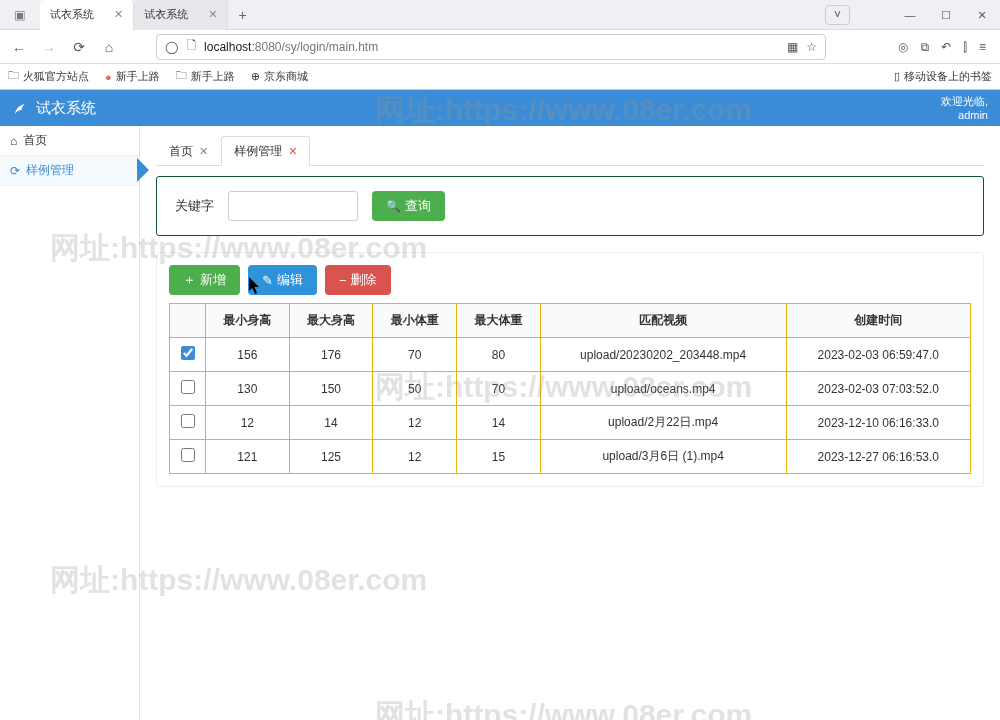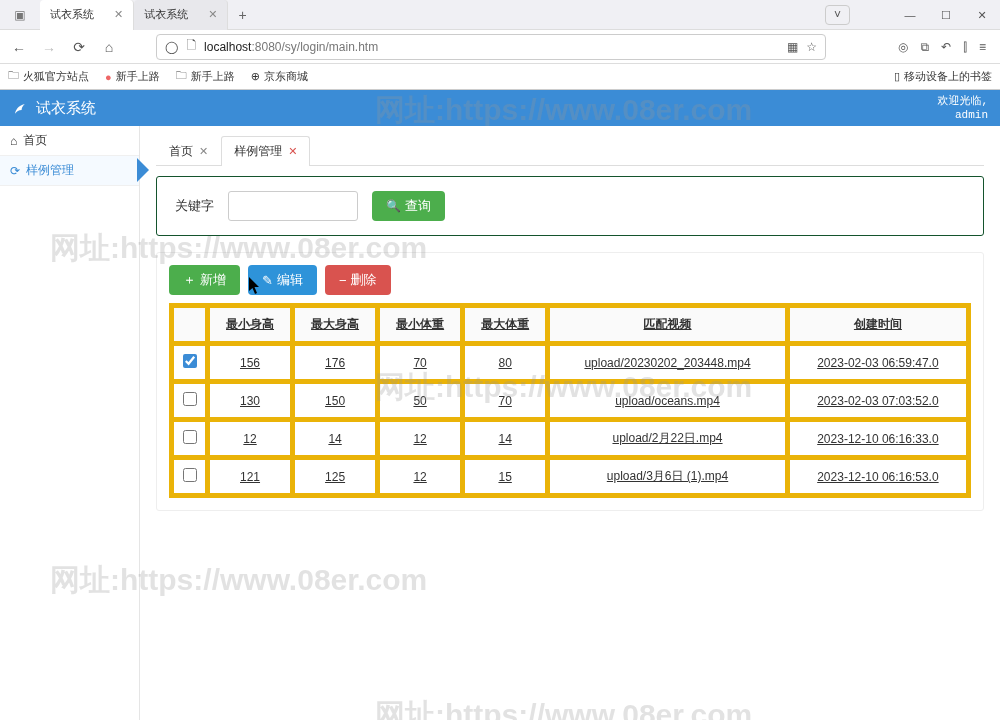--- a/index.html
+++ b/index.html
@@ -24,21 +24,21 @@
 
 .bookmarks-bar { height: 26px; display: flex; align-items: center; padding: 0 8px; gap: 16px; border-bottom: 1px solid #ccc; font-size: 11px; }
 .bookmark { display: flex; align-items: center; gap: 4px; color: #333; }
 .bookmark .icon { font-size: 11px; }
 .bookmarks-right { margin-left: auto; display: flex; align-items: center; gap: 4px; color: #333; }
 
 
 .app-header { height: 36px; background: #3b8cd6; color: #fff; display: flex; align-items: center; padding: 0 12px; }
 .app-logo { display: flex; align-items: center; gap: 6px; font-size: 15px; }
 .leaf-icon svg { width: 18px; height: 18px; fill: #fff; }
-.app-welcome { margin-left: auto; font-size: 11px; text-align: right; line-height: 1.3; font-family: Liberation Mono, monospace; }
+.app-welcome { margin-left: auto; font-size: 11px; text-align: right; line-height: 1.3; }
 
 
 .app-body { display: flex; height: calc(100% - 126px); }
 .sidebar { width: 140px; background: #fff; border-right: 1px solid #e5e5e5; position: relative; }
 .side-item { height: 30px; display: flex; align-items: center; padding: 0 10px; gap: 6px; color: #333; border-bottom: 1px solid #f0f0f0; }
 .side-item.active { color: #3b8cd6; background: #f5faff; }
 .side-arrow { position: absolute; right: -10px; top: 32px; width: 0; height: 0; border-top: 12px solid transparent; border-bottom: 12px solid transparent; border-left: 12px solid #3b8cd6; }
 
 .content { flex: 1; padding: 10px 16px; background: #fff; overflow: auto; }
 .tabs-row { display: flex; border-bottom: 1px solid #ddd; margin-bottom: 10px; }
@@ -52,21 +52,21 @@
 .search-input { border: 1px solid #ccc; border-radius: 3px; height: 30px; width: 130px; padding: 0 6px; }
 .btn { display: inline-flex; align-items: center; gap: 4px; height: 30px; padding: 0 14px; border-radius: 4px; color: #fff; font-size: 13px; border: none; cursor: pointer; }
 .btn-green { background: #4cae4c; }
 .btn-blue { background: #2e93d9; }
 .btn-red { background: #d9534f; }
 
 .action-row { display: flex; gap: 8px; margin-bottom: 8px; }
 
 .data-panel { border: 1px solid #eee; padding: 12px; border-radius: 3px; }
 table { width: 100%; border-collapse: collapse; font-size: 12px; }
-th, td { border: 5px solid #eab308; padding: 8px 6px; text-align: center; text-decoration: underline; }
+th, td { border: 1px solid #eab308; padding: 8px 6px; text-align: center; }
 th { background: #fafafa; font-weight: bold; }
 .chk-col { width: 36px; }
 .chk { width: 14px; height: 14px; accent-color: #3b8cd6; }
 .pagination-info { margin-top: 14px; font-size: 12px; color: #555; }
 
 .watermark { position: absolute; font-size: 30px; font-weight: bold; color: rgba(150,150,150,0.28); pointer-events: none; white-space: nowrap; }
 
 .cursor { position: absolute; left: 249px; top: 277px; width: 12px; height: 18px; pointer-events: none; }
 .cursor svg { width: 12px; height: 18px; }
 </style>
@@ -241,21 +241,21 @@
               <td>upload/2月22日.mp4</td>
               <td>2023-12-10 06:16:33.0</td>
             </tr>
             <tr>
               <td class="chk-col"><input type="checkbox" class="chk" style=""></td>
               <td>121</td>
               <td>125</td>
               <td>12</td>
               <td>15</td>
               <td>upload/3月6日 (1).mp4</td>
-              <td>2023-12-10 06:16:53.0</td>
+              <td>2023-12-27 06:16:53.0</td>
             </tr>
           </tbody>
       </table>
 
     </div>
   </div>
 </div>
 
 <div class="watermark" style="left:375px;top:90px">网址:https://www.08er.com</div>
 <div class="watermark" style="left:50px;top:228px">网址:https://www.08er.com</div>

